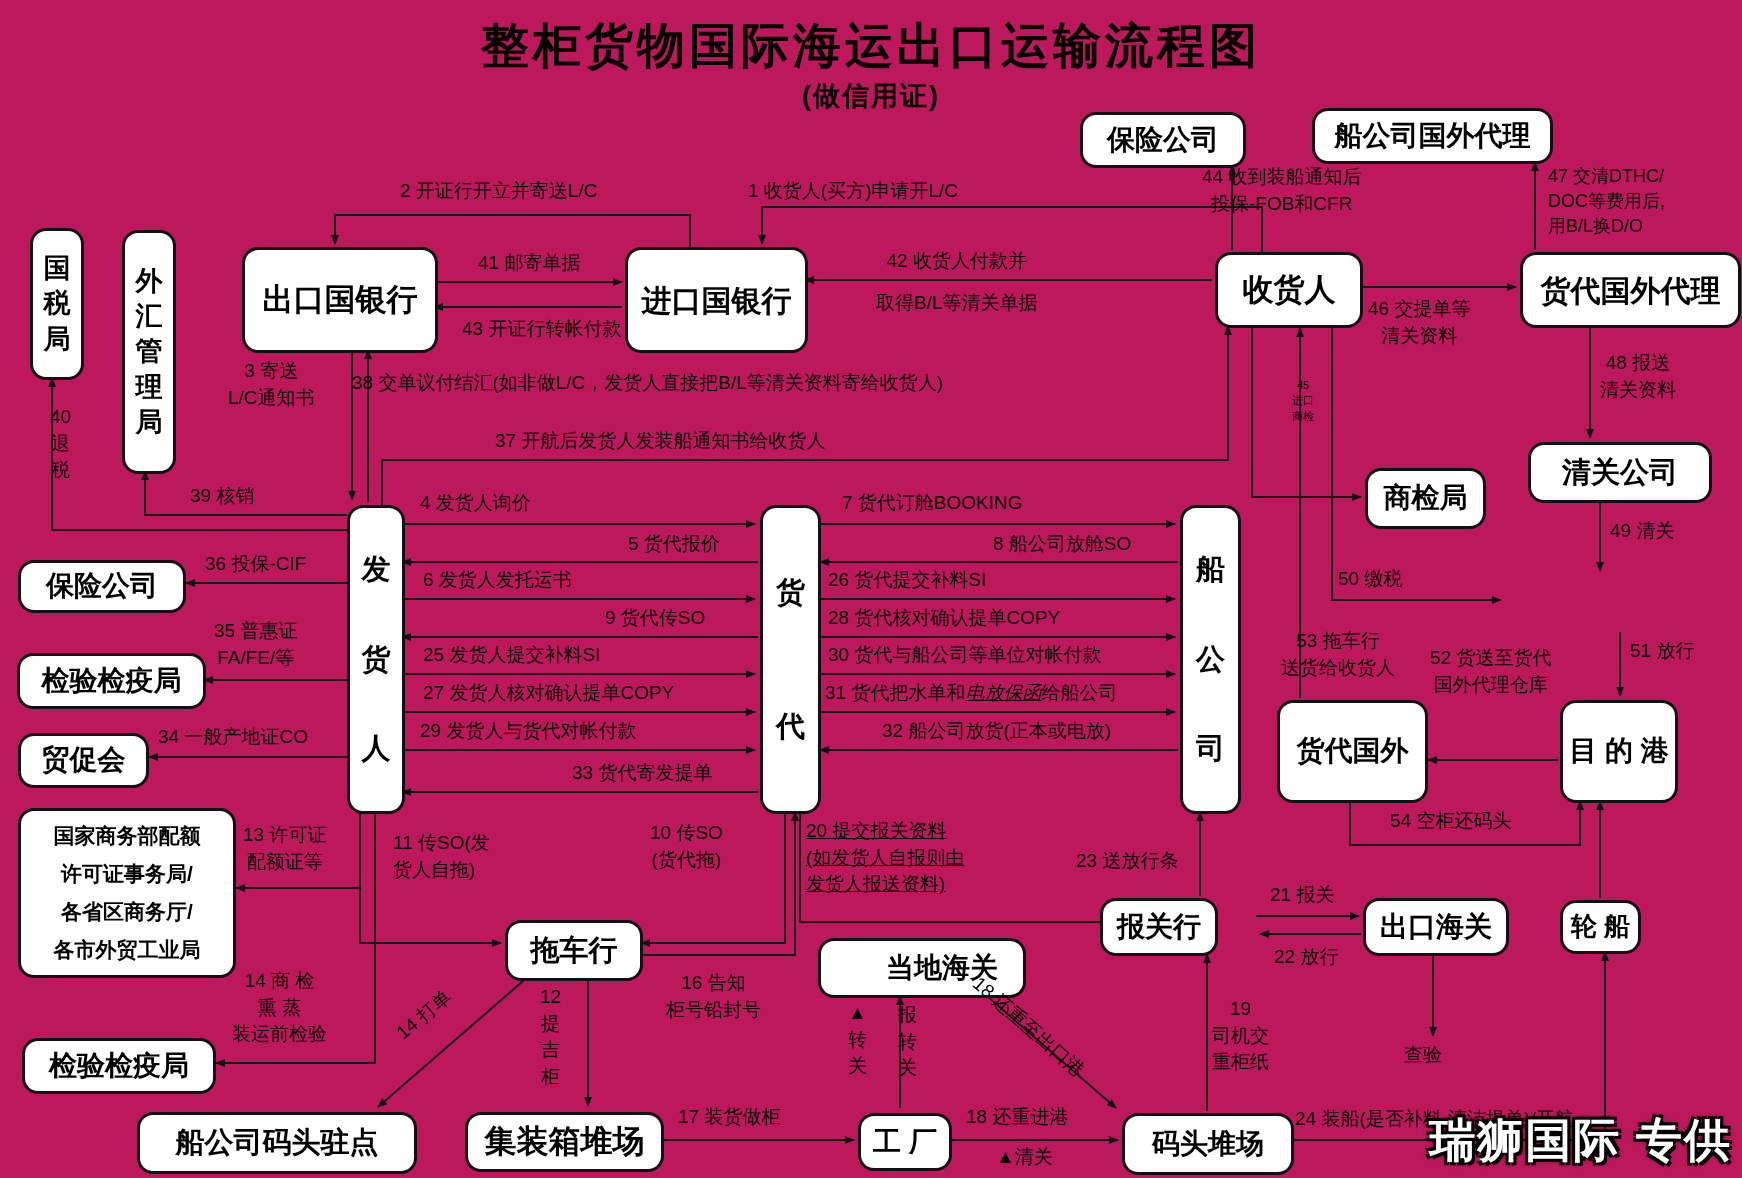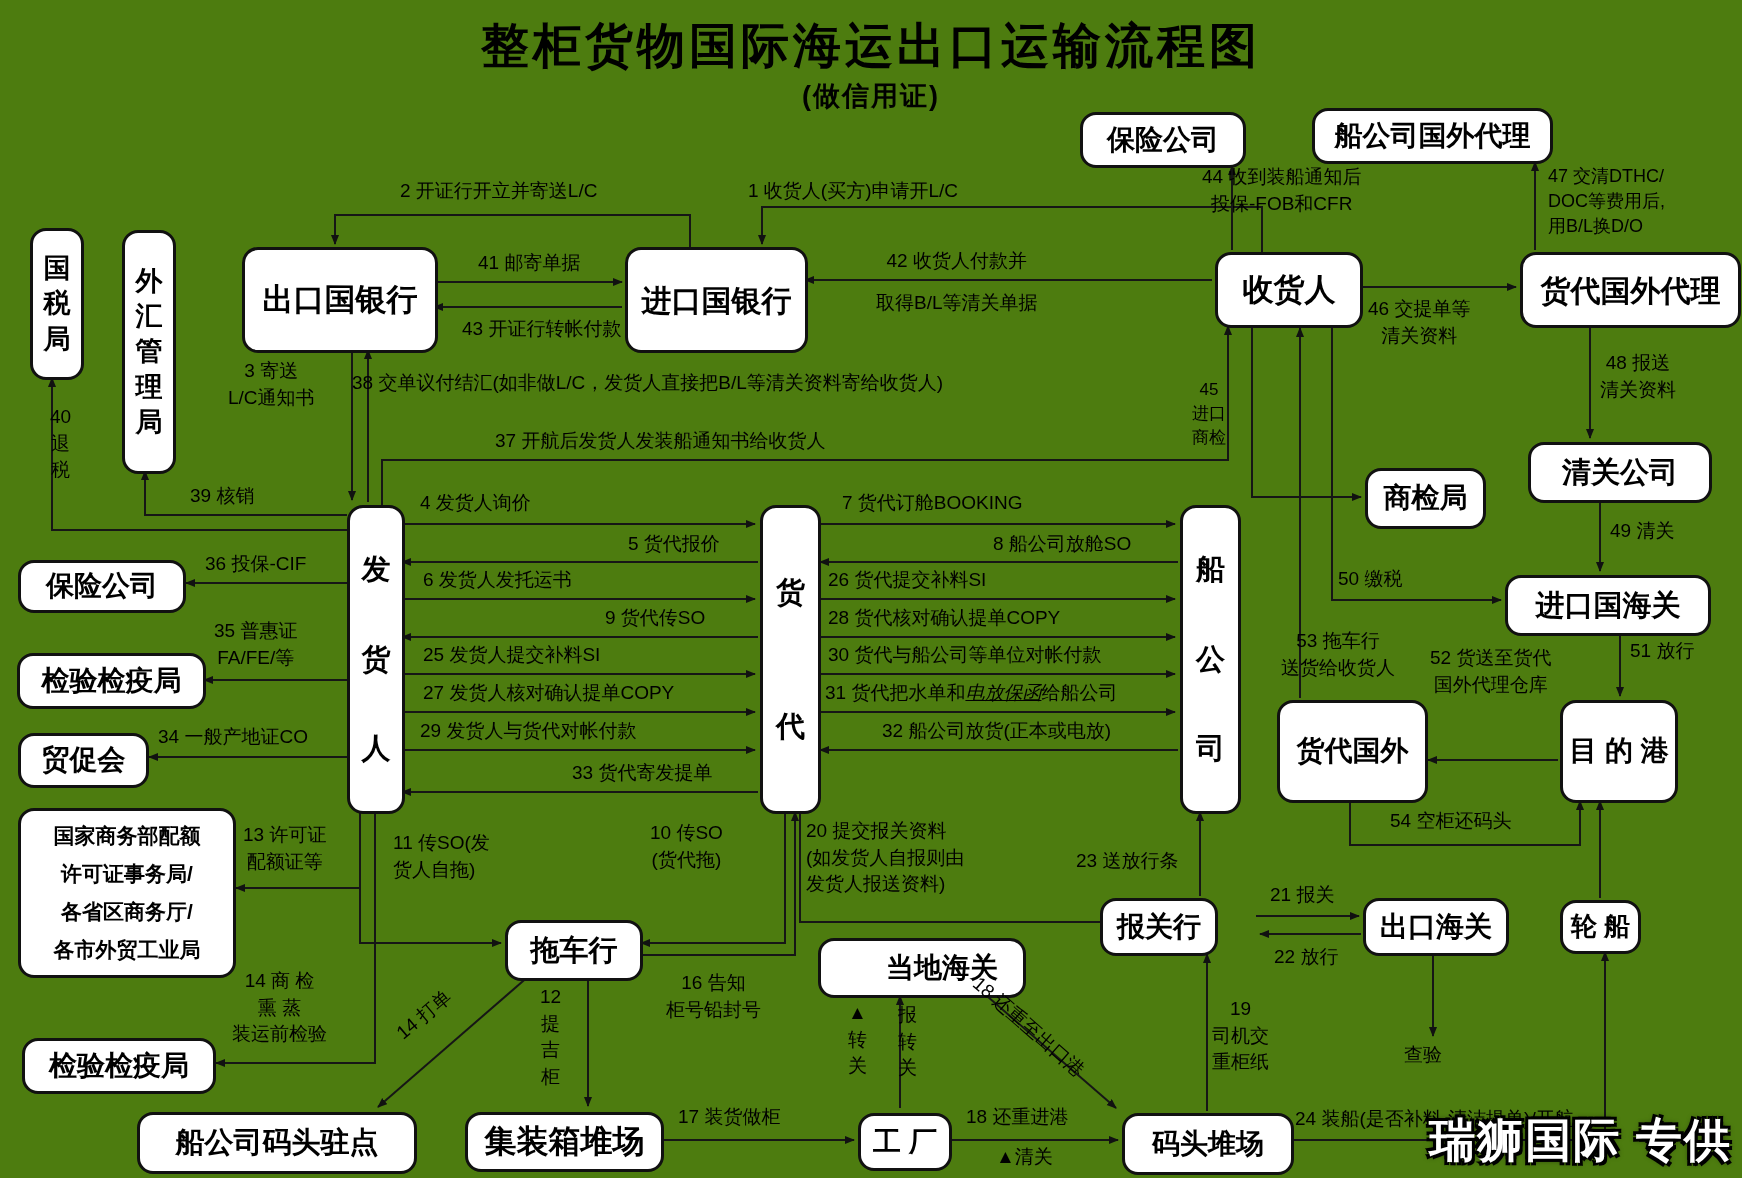--- a/index.html
+++ b/index.html
@@ -1,16 +1,16 @@
 <!DOCTYPE html>
 <html><head>
 <meta charset="utf-8">
 <style>
   html,body{margin:0;padding:0;background:#fff;}
-  .stage{position:relative;width:1742px;height:1178px;background:#4d7c0f;overflow:hidden;
+  .stage{position:relative;width:1742px;height:1178px;background:#be185d;overflow:hidden;
          font-family:"Liberation Sans",sans-serif;color:#000;}
   .title{position:absolute;left:0;top:14px;width:1742px;text-align:center;
          font-size:48px;font-weight:900;letter-spacing:4px;z-index:4;}
   .subtitle{position:absolute;left:0;top:78px;width:1742px;text-align:center;
          font-size:27px;font-weight:800;letter-spacing:2px;z-index:4;}
   .node{position:absolute;border:3px solid #111;border-radius:16px;background:#fff;
         display:flex;align-items:center;justify-content:center;text-align:center;
         font-weight:900;white-space:pre-line;z-index:2;line-height:1.3;}
   .lbl{position:absolute;font-size:19px;line-height:1.4;white-space:pre-line;z-index:3;
        font-weight:500;}
@@ -107,21 +107,20 @@
 理
 局</div>
   <div class="node" style="left:242px;top:247px;width:190px;height:100px;font-size:31px;">出口国银行</div>
   <div class="node" style="left:625px;top:247px;width:177px;height:100px;font-size:30px;">进口国银行</div>
   <div class="node" style="left:1080px;top:112px;width:160px;height:50px;font-size:28px;">保险公司</div>
   <div class="node" style="left:1312px;top:108px;width:235px;height:50px;font-size:28px;">船公司国外代理</div>
   <div class="node" style="left:1215px;top:252px;width:142px;height:70px;font-size:31px;">收货人</div>
   <div class="node" style="left:1520px;top:252px;width:215px;height:70px;font-size:30px;">货代国外代理</div>
   <div class="node" style="left:1365px;top:468px;width:115px;height:55px;font-size:28px;">商检局</div>
   <div class="node" style="left:1528px;top:442px;width:178px;height:55px;font-size:29px;">清关公司</div>
-  <div class="node" style="left:1505px;top:575px;width:200px;height:55px;font-size:29px;">进口国海关</div>
   <div class="node" style="left:1560px;top:700px;width:112px;height:97px;font-size:28px;">目 的 港</div>
   <div class="node" style="left:1277px;top:700px;width:145px;height:97px;font-size:28px;">货代国外</div>
   <div class="node" style="left:347px;top:505px;width:52px;height:303px;font-size:29px;line-height:3.1;">发
 货
 人</div>
   <div class="node" style="left:760px;top:505px;width:55px;height:303px;font-size:29px;line-height:4.6;">货
 代</div>
   <div class="node" style="left:1180px;top:505px;width:55px;height:303px;font-size:29px;line-height:3.1;">船
 公
 司</div>
@@ -183,21 +182,21 @@
   <div class="lbl c" style="left:848px;top:1000px;">▲
 转
 关</div>
   <div class="lbl c" style="left:898px;top:1002px;">报
 转
 关</div>
   <div class="lbl rot" style="left:958px;top:1014px;transform:rotate(41deg);">18 还重至出口港</div>
   <div class="lbl c" style="left:1212px;top:996px;">19
 司机交
 重柜纸</div>
-  <div class="lbl" style="left:806px;top:818px;">20 提交报关资料
+  <div class="lbl" style="left:806px;top:818px;text-decoration:underline;">20 提交报关资料
 (如发货人自报则由
 发货人报送资料)</div>
   <div class="lbl" style="left:1076px;top:848px;">23 送放行条</div>
   <div class="lbl" style="left:1270px;top:882px;">21 报关</div>
   <div class="lbl" style="left:1274px;top:944px;">22 放行</div>
   <div class="lbl" style="left:1404px;top:1042px;">查验</div>
   <div class="lbl" style="left:1295px;top:1106px;">24 装船(是否补料-清洁提单)/开航</div>
   <div class="lbl" style="left:420px;top:490px;">4 发货人询价</div>
   <div class="lbl" style="left:628px;top:531px;">5 货代报价</div>
   <div class="lbl" style="left:423px;top:567px;">6 发货人发托运书</div>
@@ -216,21 +215,21 @@
   <div class="lbl c" style="left:1202px;top:164px;">44 收到装船通知后
 投保-FOB和CFR</div>
   <div class="lbl c" style="left:1368px;top:296px;">46 交提单等
 清关资料</div>
   <div class="lbl" style="left:1548px;top:164px;font-size:18px;">47 交清DTHC/
 DOC等费用后,
 用B/L换D/O</div>
   <div class="lbl c" style="left:1600px;top:350px;">48 报送
 清关资料</div>
   <div class="lbl" style="left:1610px;top:518px;">49 清关</div>
-  <div class="lbl c" style="left:1192px;top:378px;font-size:17px;">45
+  <div class="lbl c" style="left:1252px;top:378px;font-size:11px;padding-left:40px;">45
 进口
 商检</div>
   <div class="lbl" style="left:1338px;top:566px;">50 缴税</div>
   <div class="lbl" style="left:1630px;top:638px;">51 放行</div>
   <div class="lbl c" style="left:1281px;top:628px;">53 拖车行
 送货给收货人</div>
   <div class="lbl c" style="left:1430px;top:645px;">52 货送至货代
 国外代理仓库</div>
   <div class="lbl" style="left:1390px;top:808px;">54 空柜还码头</div>
 

